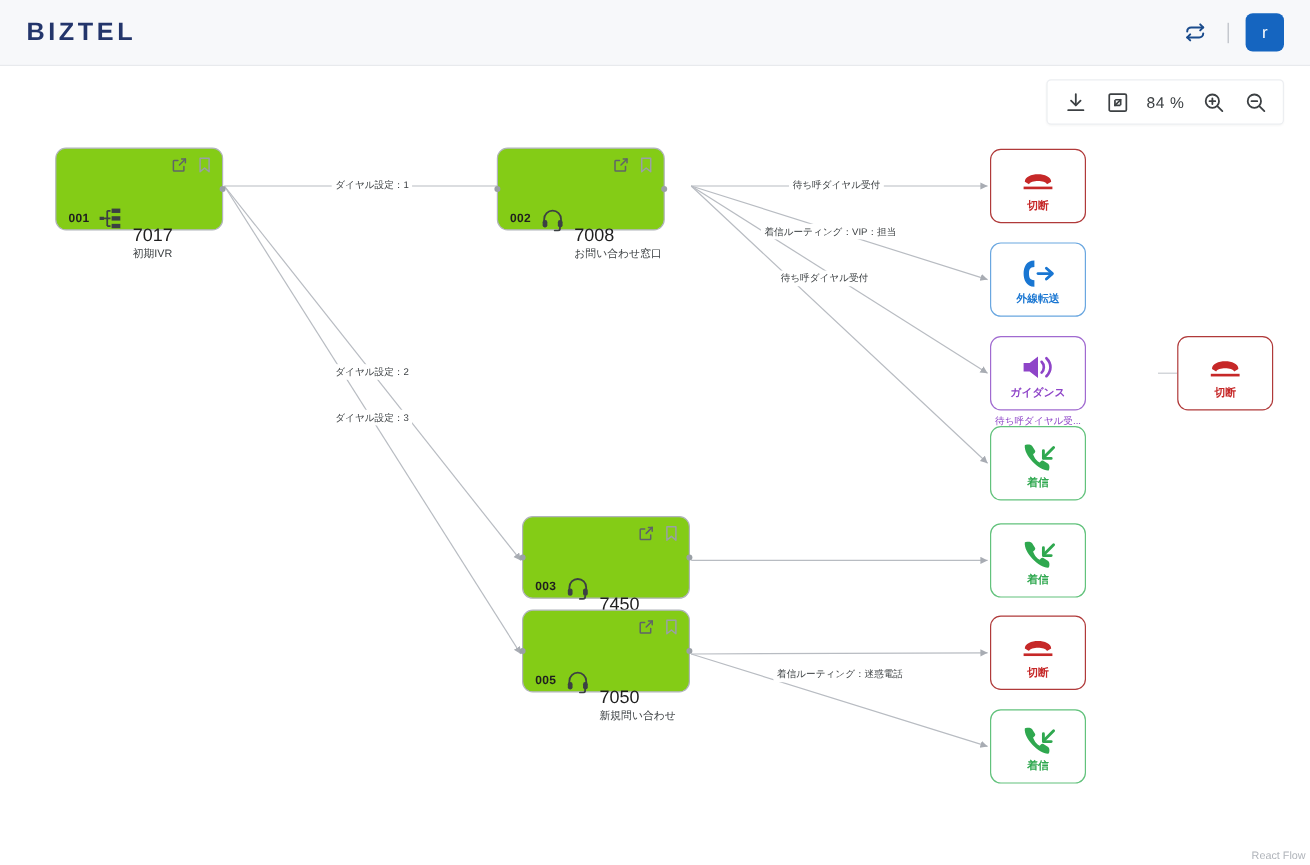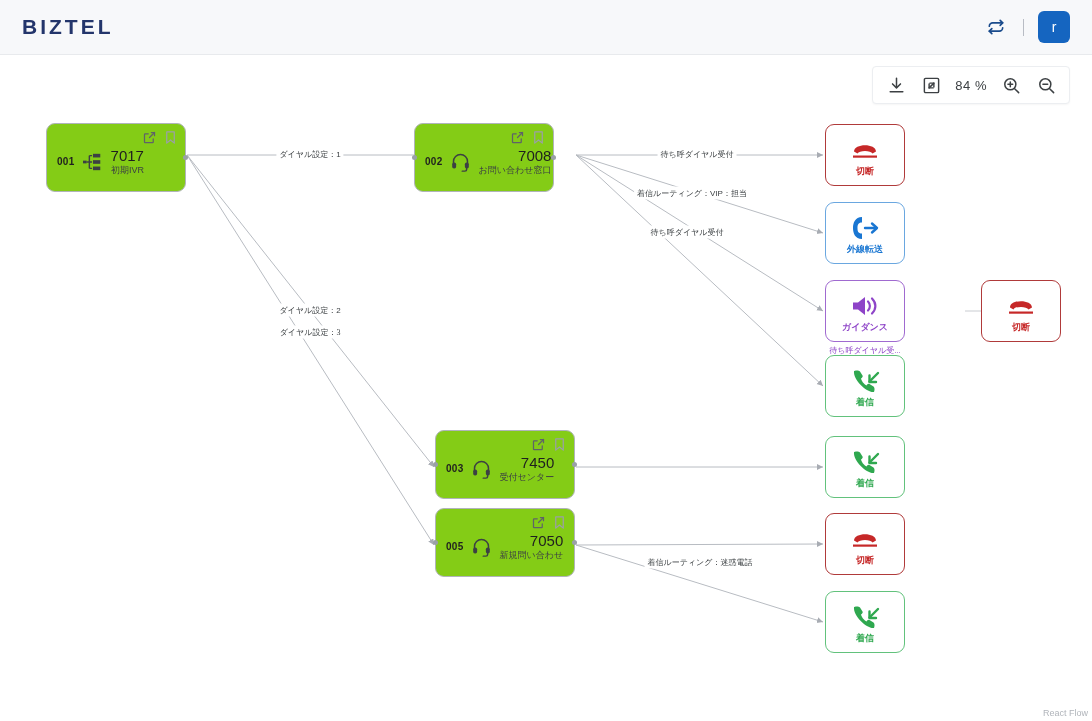--- a/index.html
+++ b/index.html
@@ -4,21 +4,21 @@
 <style>
   * { box-sizing: border-box; }
   html, body {
     margin: 0; padding: 0;
     width: 1092px; height: 721px;
     overflow: hidden;
     background: #ffffff;
     font-family: "Liberation Sans", "DejaVu Sans", sans-serif;
   }
 
-  #app { position: relative; width: 1092px; height: 721px; background: #ffffff; text-align: right; }
+  #app { position: relative; width: 1092px; height: 721px; background: #ffffff; }
 
   
   .header {
     position: absolute; left: 0; top: 0;
     width: 1092px; height: 55px;
     background: #f7f8fa;
     border-bottom: 1px solid #e8eaed;
     display: flex; align-items: center;
     padding: 0 22px;
   }
@@ -95,21 +95,21 @@
   .node-body {
     position: absolute; left: 10px; top: 24px;
     display: flex; align-items: center; gap: 7px;
   }
   .node-idx {
     font-size: 10px; font-weight: bold; color: #1f1f1f;
     letter-spacing: 0.3px;
   }
   .node-glyph { width: 22px; height: 22px; display: flex; align-items: center; justify-content: center; color: #3c4043; }
   .node-text { display: flex; flex-direction: column; justify-content: center; }
-  .node-num { font-size: 15px; color: #1f1f1f; line-height: 1.05; }
+  .node-num { font-size: 15px; color: #1f1f1f; line-height: 1.05; margin-top: 41px; }
   .node-sub { font-size: 9px; color: #3c4043; margin-top: 2px; line-height: 1.1; white-space: nowrap; }
 
   
   .port {
     position: absolute; width: 5px; height: 5px; border-radius: 50%;
     background: #9aa0a6; top: 50%; margin-top: -2.5px;
   }
   .port.left { left: -3px; }
   .port.right { right: -3px; }
 
@@ -231,21 +231,21 @@
 
       <g fill="none" stroke="#c9ccd1" stroke-width="1">
         <path d="M887,256 L903,256"></path>
         <path d="M965,256 L981,256"></path>
       </g>
     </svg>
 
     <div>
       <div class="edge-label" style="left:310px;top:99px;">ダイヤル設定：1</div>
       <div class="edge-label" style="left:310px;top:255px;">ダイヤル設定：2</div>
-      <div class="edge-label" style="left:310px;top:277px;font-family:Liberation Serif, serif;">ダイヤル設定：3</div>
+      <div class="edge-label" style="left:310px;top:293px;">ダイヤル設定：3</div>
       <div class="edge-label" style="left:697px;top:99px;">待ち呼ダイヤル受付</div>
       <div class="edge-label" style="left:692px;top:138px;">着信ルーティング：VIP：担当</div>
       <div class="edge-label" style="left:687px;top:177px;">待ち呼ダイヤル受付</div>
       <div class="edge-label" style="left:700px;top:507px;">着信ルーティング：迷惑電話</div>
     </div>
 
     <div class="node-card" style="left:46px;top:68px;">
       <div class="node-actions">
         <div class="node-act">
           <svg width="15" height="15" viewBox="0 0 24 24" fill="none" stroke="#5f6368" stroke-width="2" stroke-linecap="round" stroke-linejoin="round">

